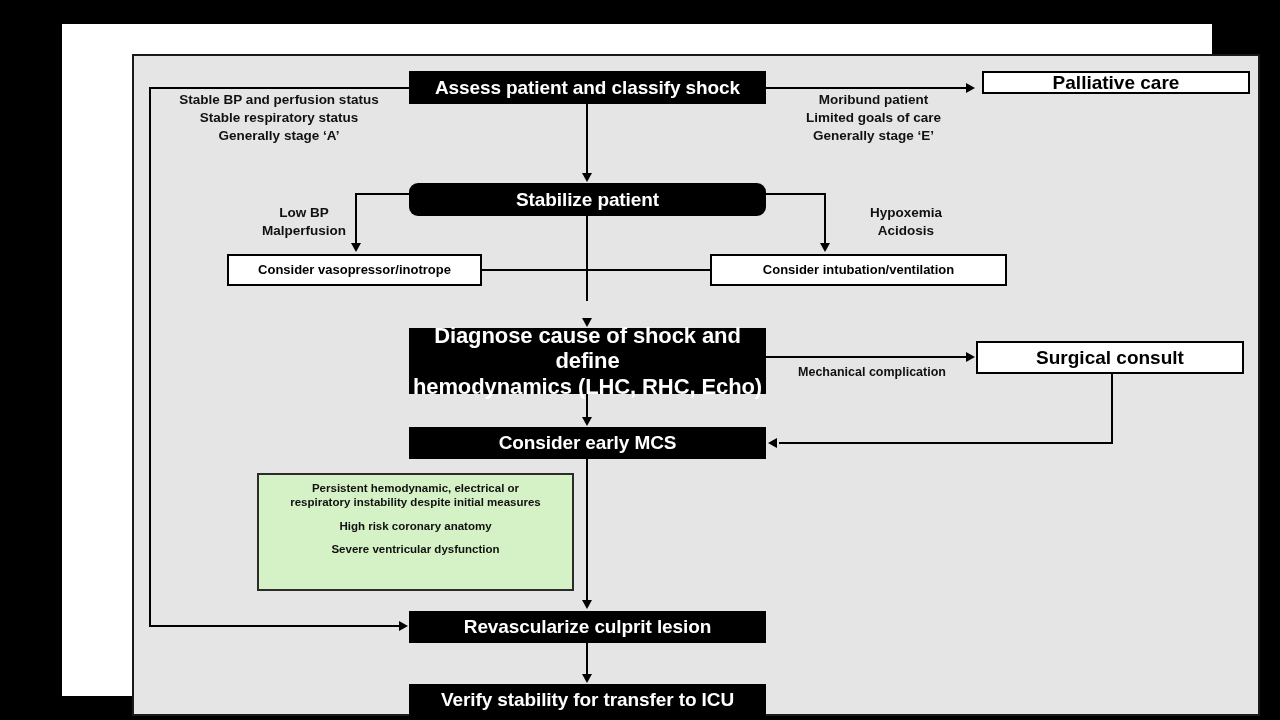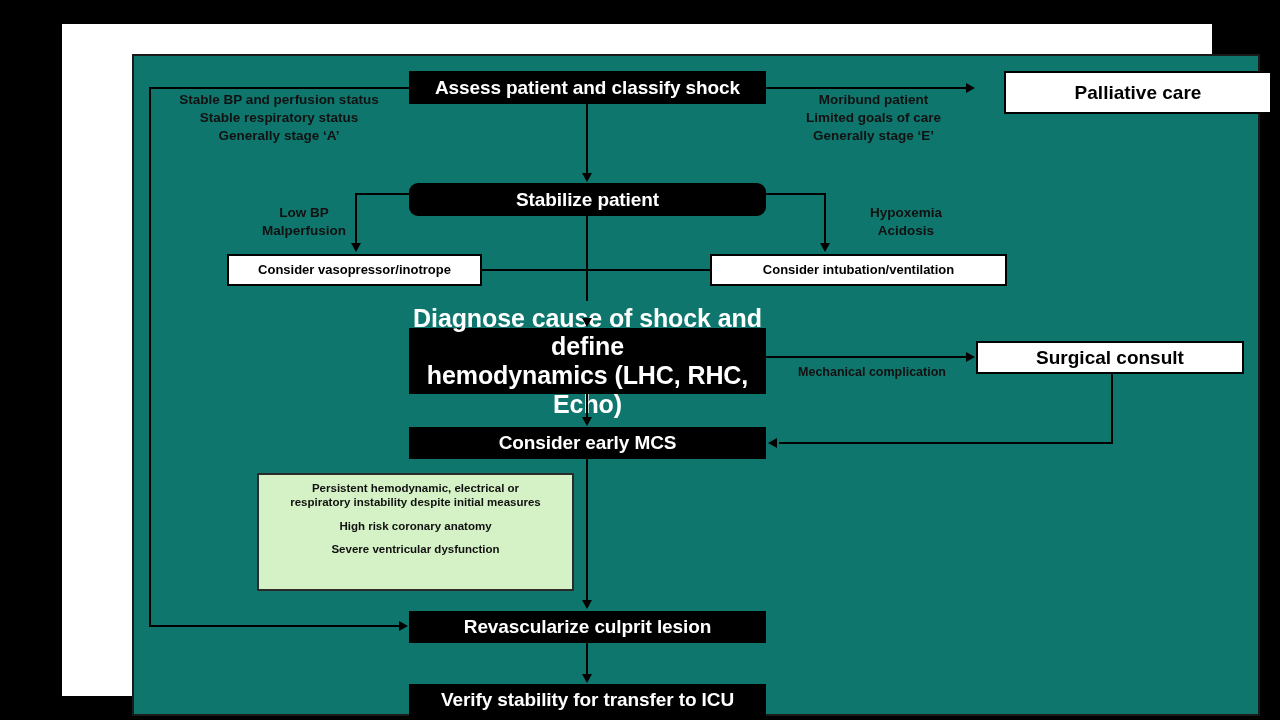--- a/index.html
+++ b/index.html
@@ -29,39 +29,39 @@
   }
   
   #frame {
     position: absolute;
     left: 70px;
     top: 30px;
     width: 1128px;
     height: 662px;
     border: 2px solid #1a1a1a;
     box-sizing: border-box;
-    background: #0f766e;
+    background: #e5e5e5;
   }
   .node {
     position: absolute;
     box-sizing: border-box;
     display: flex;
     align-items: center;
     justify-content: center;
     text-align: center;
     line-height: 1.15;
   }
   .node.black {
     background: #000000;
     color: #ffffff;
     font-weight: 700;
     font-size: 19px;
     letter-spacing: -0.1px;
   }
-  .node.black.two-line { font-size: 25px; }
+  .node.black.two-line { font-size: 22px; }
   .node.white {
     background: #ffffff;
     color: #000000;
     border: 2px solid #000000;
     font-weight: 600;
     font-size: 13px;
   }
   .node.white.big { font-size: 19px; font-weight: 700; }
 
   .panel {
@@ -131,21 +131,21 @@
 <body>
 
 <div id="stage">
   <div id="slide">
     <div id="frame">
 
       <div class="node black" style="left:275px; top:15px; width:357px; height:33px;">
         <span>Assess patient and classify shock</span>
       </div>
 
-      <div class="node white big" style="left:870px; top:15px; width:268px; height:43px;">
+      <div class="node white big" style="left:848px; top:15px; width:268px; height:23px;">
         <span>Palliative care</span>
       </div>
 
       <div class="node black" style="left:275px; top:127px; width:357px; height:33px;border-radius:9px;">
         <span>Stabilize patient</span>
       </div>
 
       <div class="node white" style="left:93px; top:198px; width:255px; height:32px;">
         <span>Consider vasopressor/inotrope</span>
       </div>

